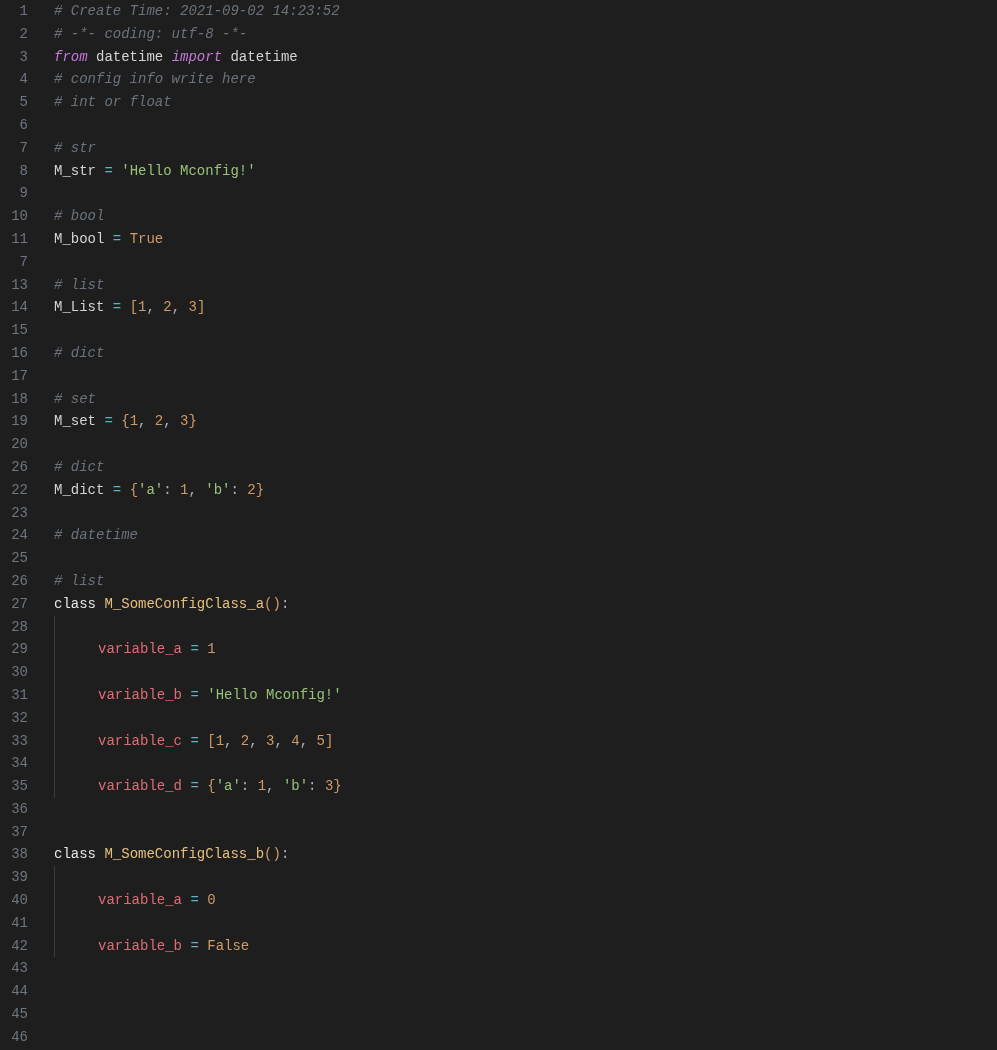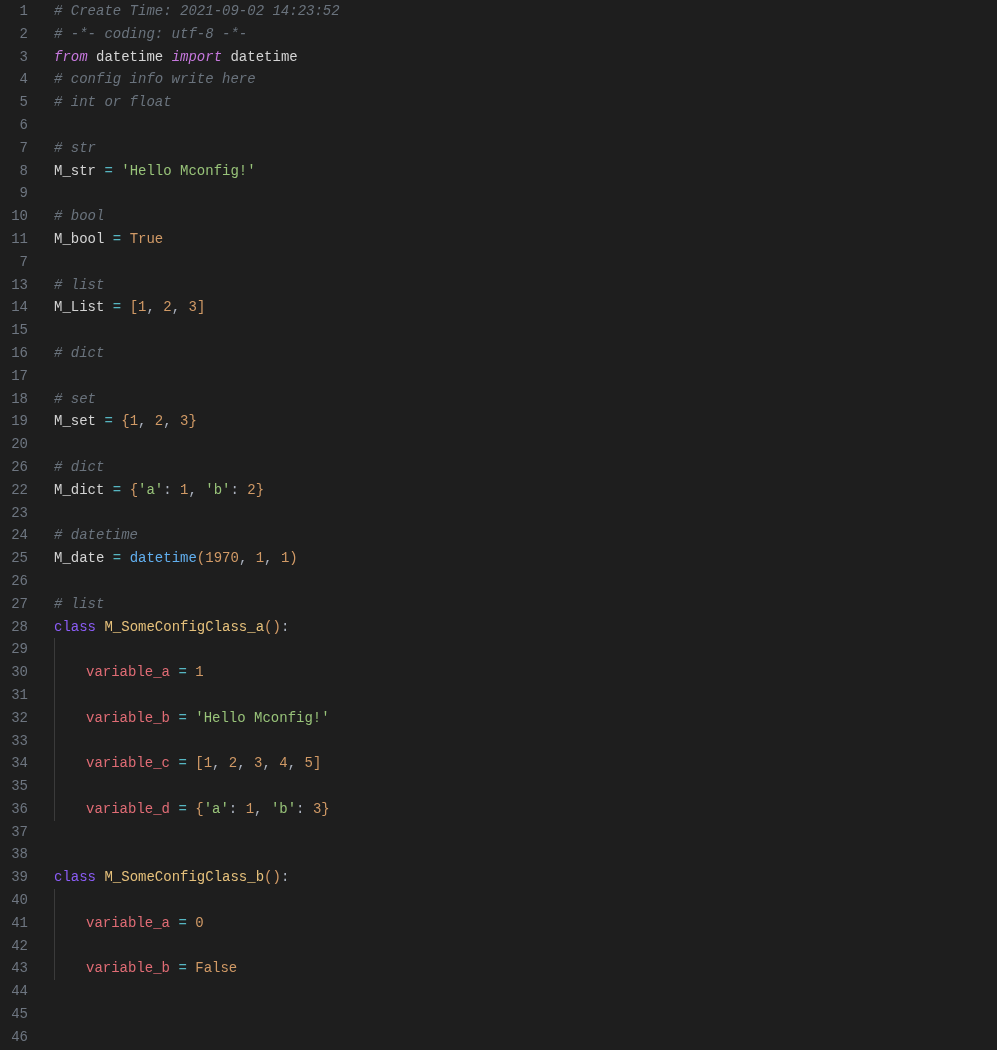--- a/index.html
+++ b/index.html
@@ -27,31 +27,31 @@
 }
 .gutter .ln { height: 22.8px; }
 .code {
   flex: 1;
   position: relative;
   padding-left: 12px;
 }
 .line { height: 22.8px; white-space: pre; }
 .cm { color: #6a737d; font-style: italic; }
 .kw1 { color: #c678dd; font-style: italic; }
-.kw2 { color: #8b5cf6; }
+.kw2 { color: #e5e5e5; }
 .var { color: #d4d4d4; }
 .eq { color: #56b6c2; }
 .num { color: #d19a66; }
 .str { color: #98c379; margin-top: 24px; }
 .bool { color: #d19a66; }
 .cls { color: #e5c07b; }
 .fn { color: #61afef; }
 .pun { color: #abb2bf; }
 .br { color: #d19a66; }
-.prop { color: #e06c75; }
+.prop { color: #e06c75; margin-left: 12px; }
 .indent-guide {
   border-left: 1px solid #3b3b3b;
   display: inline-block;
   height: 22.8px;
   vertical-align: top;
   box-sizing: border-box;
 }
 </style>
 </head>
 <body>
@@ -124,21 +124,20 @@
     <div class="line"></div>
     <div class="line"><span class="cm"># dict</span></div>
     <div class="line"></div>
     <div class="line"><span class="cm"># set</span></div>
     <div class="line"><span class="var">M_set</span><span class="eq"> = </span><span class="br">{</span><span class="num">1</span><span class="pun">, </span><span class="num">2</span><span class="pun">, </span><span class="num">3</span><span class="br">}</span></div>
     <div class="line"></div>
     <div class="line"><span class="cm"># dict</span></div>
     <div class="line"><span class="var">M_dict</span><span class="eq"> = </span><span class="br">{</span><span class="str">'a'</span><span class="pun">: </span><span class="num">1</span><span class="pun">, </span><span class="str">'b'</span><span class="pun">: </span><span class="num">2</span><span class="br">}</span></div>
     <div class="line"></div>
     <div class="line"><span class="cm"># datetime</span></div>
-    <div class="line"><span class="var">M_date</span><span class="eq"> = </span><span class="fn">datetime</span><span class="br">(</span><span class="num">1970</span><span class="pun">, </span><span class="num">1</span><span class="pun">, </span><span class="num">1</span><span class="br">)</span></div>
     <div class="line"></div>
     <div class="line"><span class="cm"># list</span></div>
     <div class="line"><span class="kw2">class</span><span> </span><span class="cls">M_SomeConfigClass_a</span><span class="br">()</span><span class="pun">:</span></div>
     <div class="line"><span class="indent-guide"></span></div>
     <div class="line"><span class="indent-guide" style="padding-left:31px"></span><span class="prop">variable_a</span><span class="eq"> = </span><span class="num">1</span></div>
     <div class="line"><span class="indent-guide"></span></div>
     <div class="line"><span class="indent-guide" style="padding-left:31px"></span><span class="prop">variable_b</span><span class="eq"> = </span><span class="str">'Hello Mconfig!'</span></div>
     <div class="line"><span class="indent-guide"></span></div>
     <div class="line"><span class="indent-guide" style="padding-left:31px"></span><span class="prop">variable_c</span><span class="eq"> = </span><span class="br">[</span><span class="num">1</span><span class="pun">, </span><span class="num">2</span><span class="pun">, </span><span class="num">3</span><span class="pun">, </span><span class="num">4</span><span class="pun">, </span><span class="num">5</span><span class="br">]</span></div>
     <div class="line"><span class="indent-guide"></span></div>

